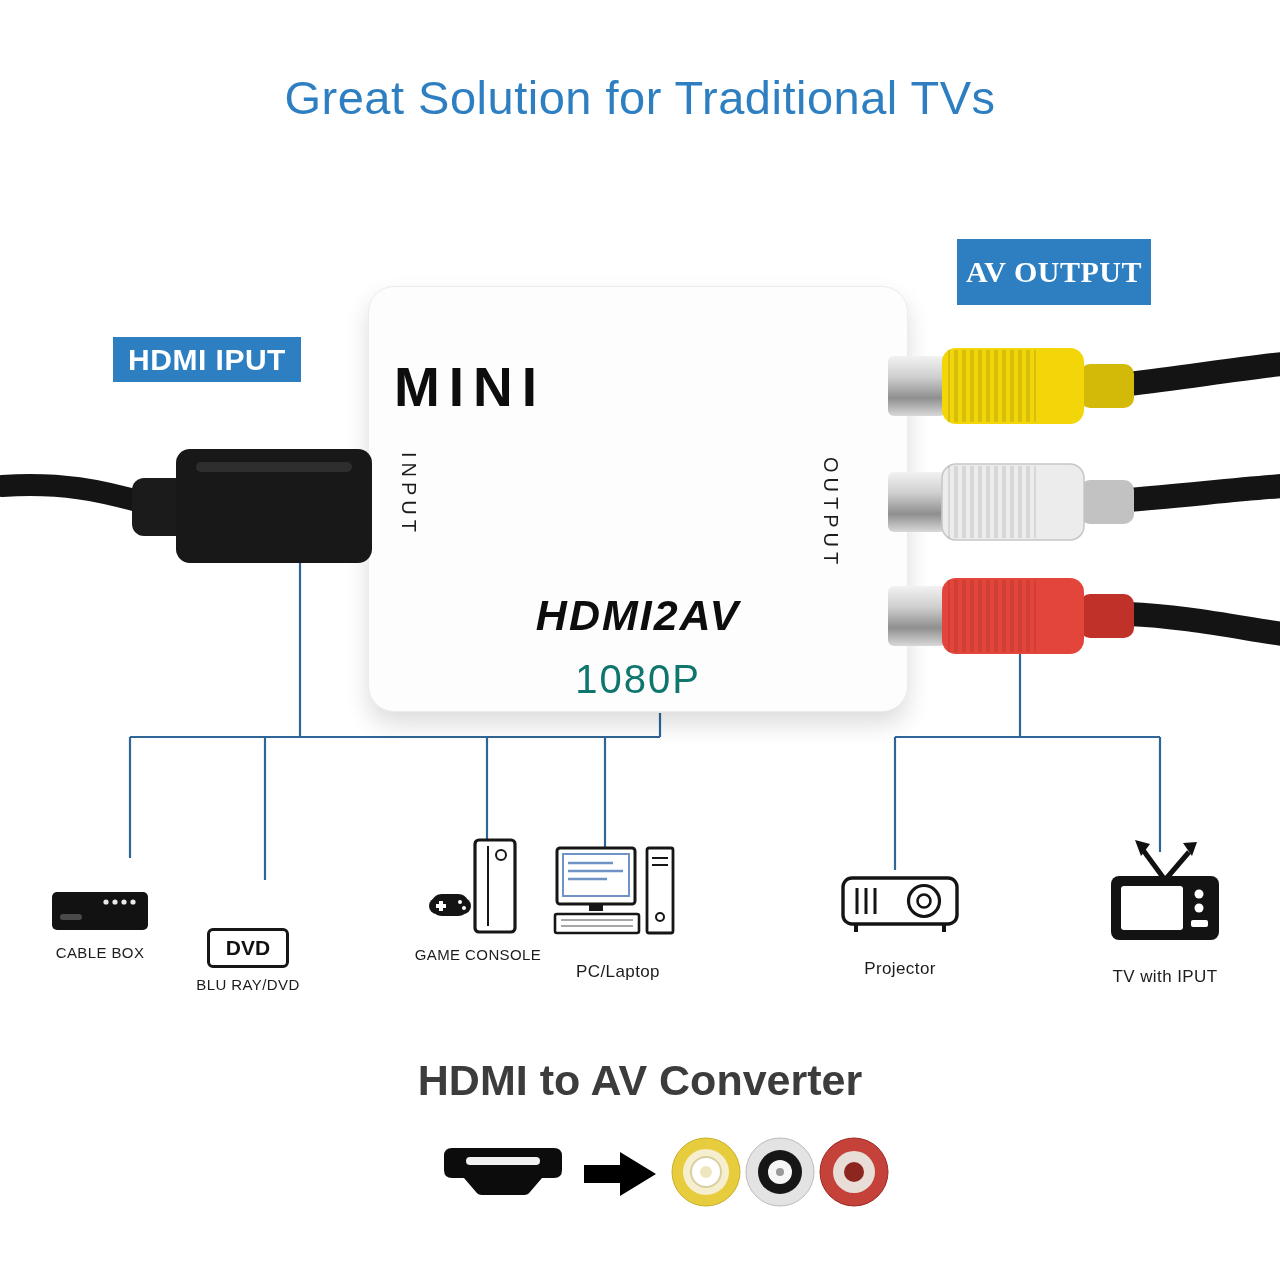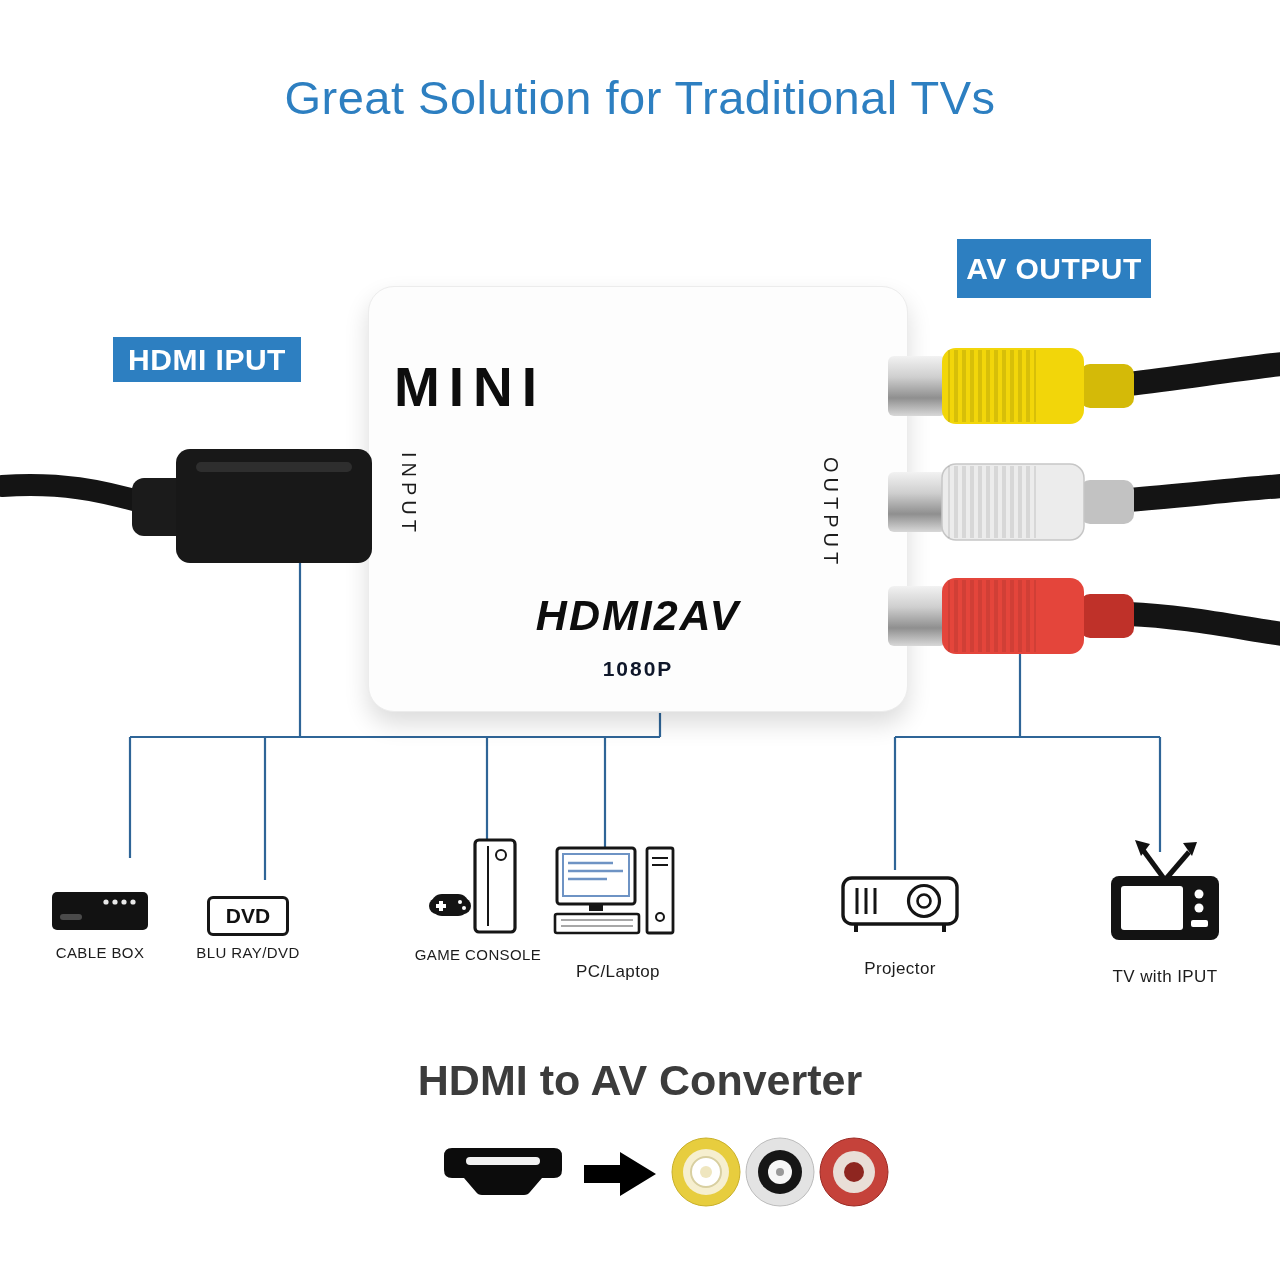--- a/index.html
+++ b/index.html
@@ -7,31 +7,31 @@
   body { font-family:"Liberation Sans", sans-serif; }
   .canvas { position:relative; width:1280px; height:1280px; margin:0 auto; background:#fff; overflow:hidden; }
   .layer { position:absolute; left:0; top:0; }
 
   .title { position:absolute; top:70px; left:0; width:100%; text-align:center;
            font-size:47px; color:var(--accent-blue); letter-spacing:0.5px; font-weight:500; }
 
   .callout { position:absolute; background:var(--accent-blue); color:#fff; font-weight:bold;
              font-size:30px; display:flex; align-items:center; justify-content:center; letter-spacing:0.5px; }
   .callout.hdmi { left:113px; top:337px; width:188px; height:45px; }
-  .callout.av   { left:957px; top:239px; width:194px; height:59px; }
+  .callout.av   { left:957px; top:239px; width:194px; height:66px;font-family:Liberation Serif, serif; }
 
   .converter { position:absolute; left:368px; top:286px; width:540px; height:426px;
                background:#fdfdfd; border:1px solid #ececec; border-radius:26px;
                box-shadow:0 12px 24px rgba(0,0,0,0.14); }
   .brand { position:absolute; top:68px; width:100%; text-align:left;
            font-size:55px; font-weight:800; letter-spacing:9px; color:#0d0d0d;padding-left:25px; }
   .model { position:absolute; top:304px; width:100%; text-align:center;
            font-size:43px; font-weight:800; letter-spacing:2px; color:#0d0d0d;font-style:italic; }
   .res   { position:absolute; top:370px; width:100%; text-align:center;
-           font-size:21px; font-weight:700; letter-spacing:2px; color:#0f172a; }
+           font-size:40px; font-weight:400; letter-spacing:2px; color:#0f766e; }
   .vlabel { position:absolute; writing-mode:vertical-rl; font-size:20px;
             letter-spacing:5px; color:#1c1c1c; }
   .vlabel.input  { left:28px;  top:165px; }
   .vlabel.output { left:450px; top:170px; }
 
   .conn { fill:none; stroke:var(--line-blue); stroke-width:2.2px; }
 
   .device { position:absolute; display:flex; flex-direction:column; align-items:center; }
   .device-label { margin-top:8px; font-size:15px; letter-spacing:0.4px; color:#1c1c1c; white-space:nowrap; }
   .device-label.big { font-size:17px;margin-top:21px; }
@@ -115,21 +115,21 @@
       <rect x="2" y="6" width="96" height="38" rx="5" fill="#121212"></rect>
       <circle cx="56" cy="16" r="2.6" fill="#e9e9e9"></circle>
       <circle cx="65" cy="16" r="2.6" fill="#e9e9e9"></circle>
       <circle cx="74" cy="16" r="2.6" fill="#e9e9e9"></circle>
       <circle cx="83" cy="16" r="2.6" fill="#e9e9e9"></circle>
       <rect x="10" y="28" width="22" height="6" rx="3" fill="#4a4a4a"></rect>
     </svg>
     <div class="device-label">CABLE BOX</div>
   </div>
 
-  <div class="device" style="left:188px; top:896px; width:120px;">
+  <div class="device" style="left:188px; top:928px; width:120px;">
     <div class="dvd-badge">DVD</div>
     <div class="device-label">BLU RAY/DVD</div>
   </div>
 
   <div class="device" style="left:408px; top:838px; width:140px;">
     <svg width="110" height="100" viewBox="0 0 110 100">
       <rect x="52" y="2" width="40" height="92" rx="4" fill="#fff" stroke="#161616" stroke-width="3.2"></rect>
       <line x1="65" y1="8" x2="65" y2="88" stroke="#161616" stroke-width="2"></line>
       <circle cx="78" cy="17" r="5" fill="none" stroke="#161616" stroke-width="2"></circle>
       <circle cx="14" cy="68" r="8" fill="#141414"></circle>

